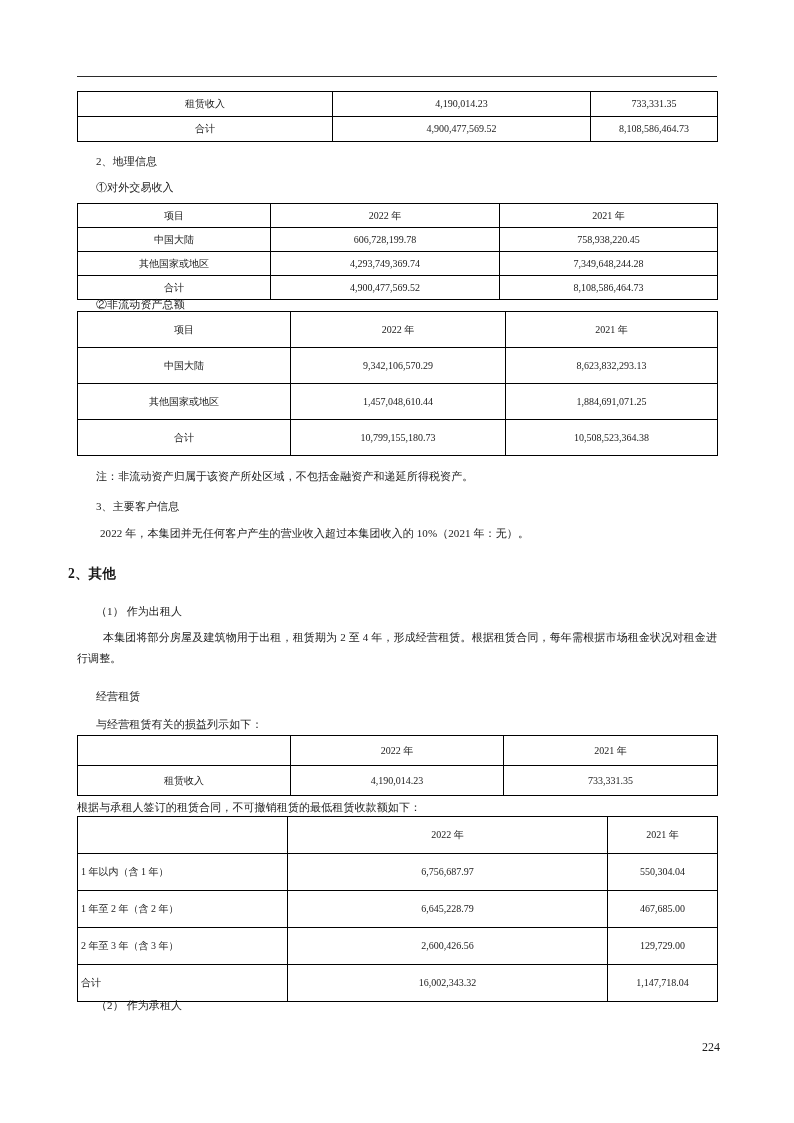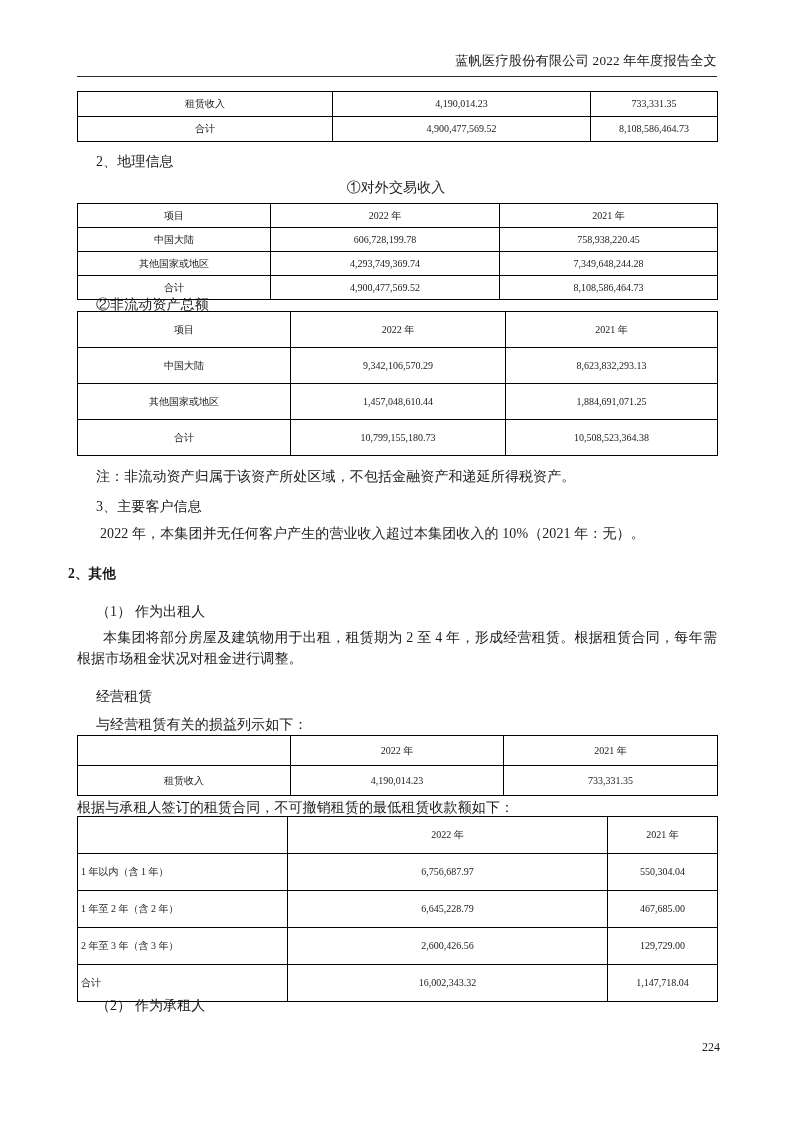--- a/index.html
+++ b/index.html
@@ -39,21 +39,21 @@
     position: absolute;
     left: 77px;
     top: 76px;
     width: 640px;
     height: 1px;
     background: #2b2b2b;
   }
 
   .para {
     position: absolute;
-    font-size: 14px;
+    font-size: 11px;
     line-height: 21px;
     color: #1a1a1a;
     letter-spacing: 0.1px;
   }
   .para.justify {
     text-align: justify;
     text-justify: inter-ideograph;
   }
   .heading-bold {
     font-weight: bold;
@@ -108,21 +108,20 @@
     top: 1040px;
     font-size: 12px;
     color: #1a1a1a;
   }
 </style>
 </head>
 <body>
 
 <div class="page">
 
-  <div class="page-header">蓝帆医疗股份有限公司 2022 年年度报告全文</div>
   <div class="header-rule"></div>
 
   <table class="doc" id="table-revenue-top" style="left:77px; top:91px; width:640px;">
     <colgroup>
       <col style="width:255px">
       <col style="width:258px">
       <col style="width:127px">
     </colgroup>
     <tbody>
       <tr>
@@ -133,21 +132,21 @@
       <tr>
         <td>合计</td>
         <td>4,900,477,569.52</td>
         <td>8,108,586,464.73</td>
       </tr>
     </tbody>
   </table>
 
   <div class="para" style="left:96px; top:151px; width:600px;">2、地理信息</div>
 
-  <div class="para" style="left:96px; top:177px; width:600px;text-align:center;">①对外交易收入</div>
+  <div class="para" style="left:96px; top:177px; width:600px;">①对外交易收入</div>
 
   <table class="doc" id="table-geo-revenue" style="left:77px; top:203px; width:640px;">
     <colgroup>
       <col style="width:193px">
       <col style="width:229px">
       <col style="width:218px">
     </colgroup>
     <tbody>
       <tr>
         <td>项目</td>

